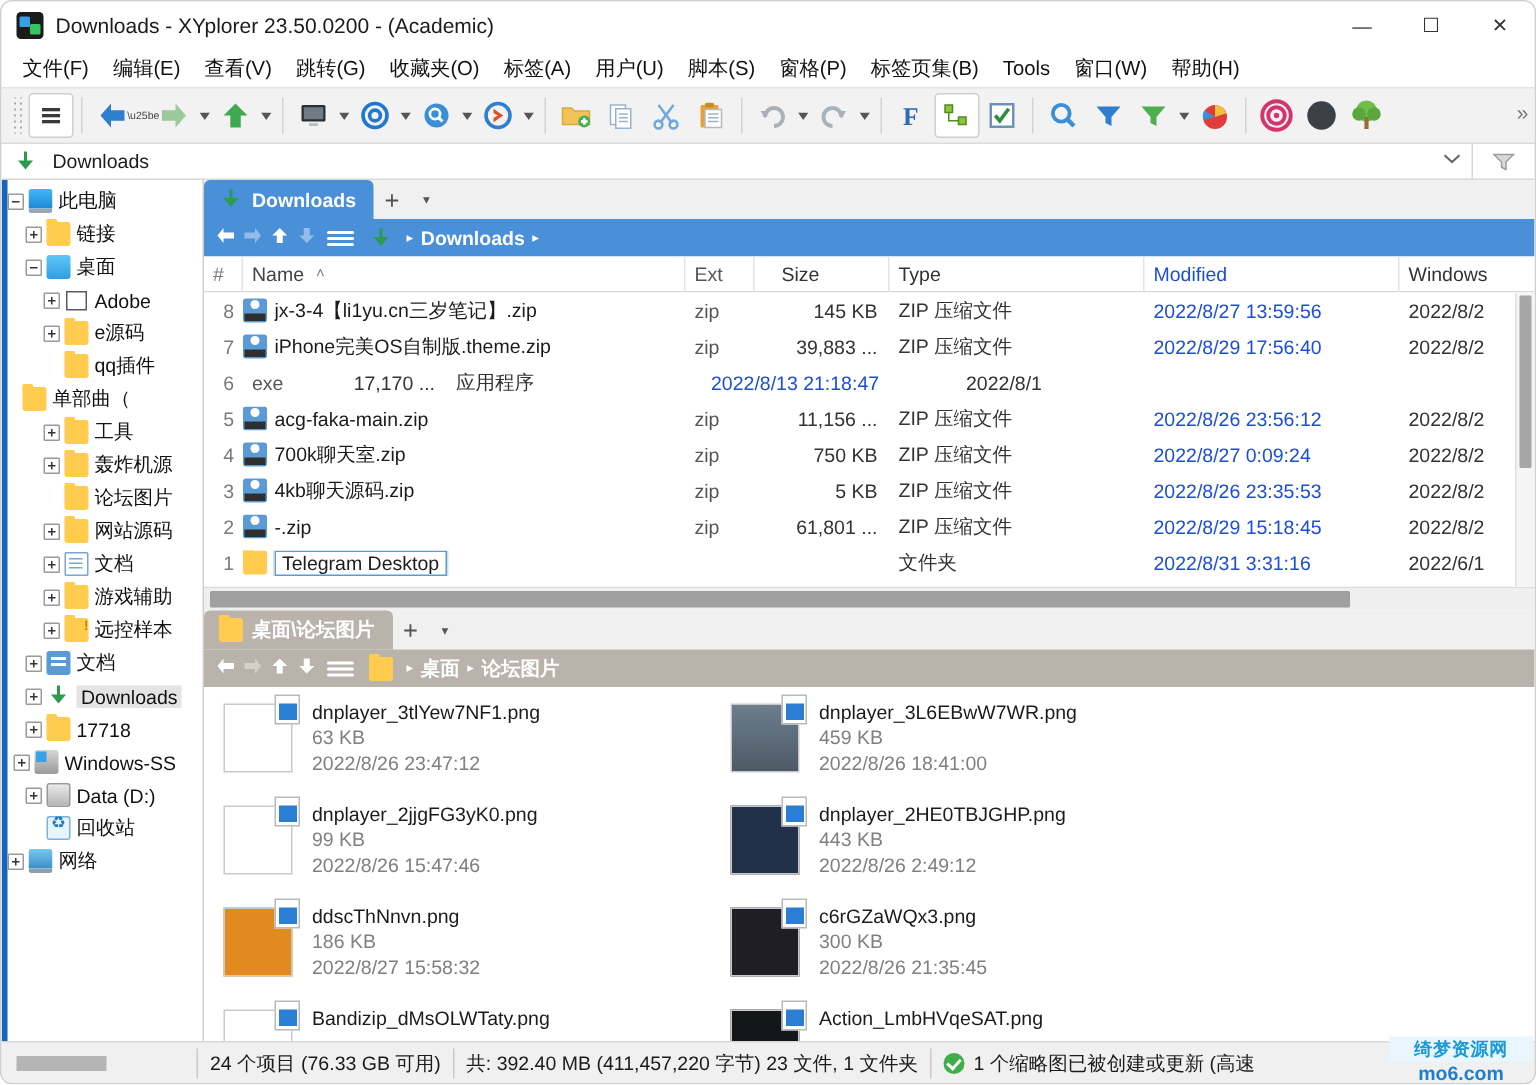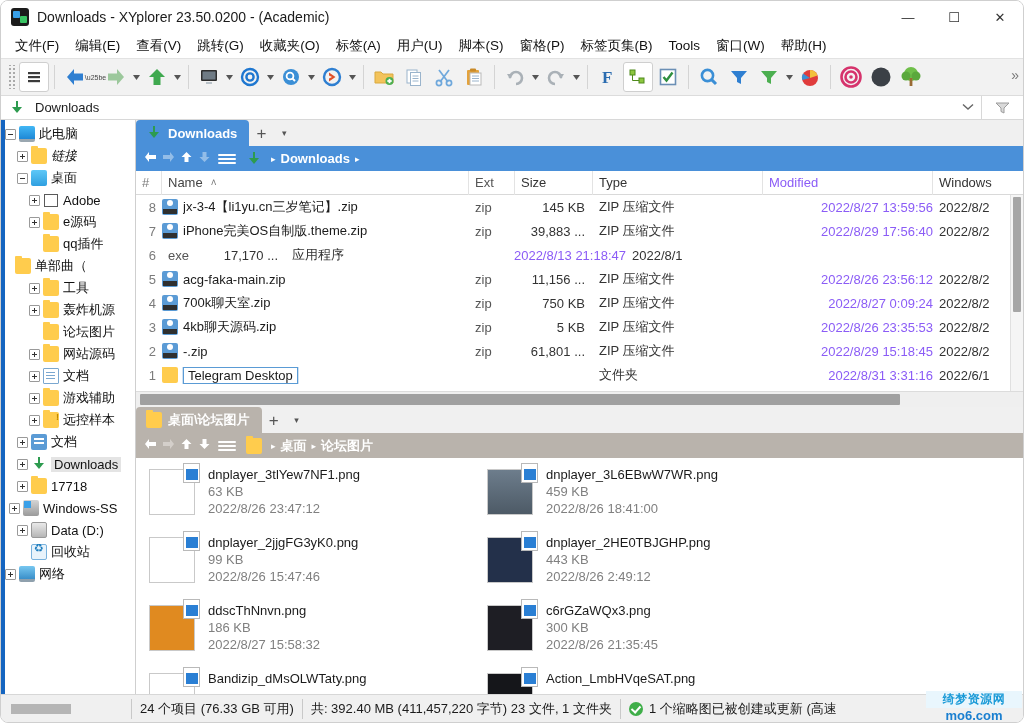--- a/index.html
+++ b/index.html
@@ -257,23 +257,23 @@
   
   .file-list { flex: 1 1 auto; overflow: hidden; background: #fff; position: relative; }
   .frow { height: 24px; display: flex; align-items: center; font-size: 13px; color: #1b1b1b; }
   .c-num  { width: 26px; flex: 0 0 26px; text-align: right; padding-right: 6px; color: #7b7b7b; }
   .c-name { flex: 1 1 auto; min-width: 0; display: flex; align-items: center; overflow: hidden; }
   .c-name .nm { overflow: hidden; white-space: nowrap; text-overflow: ellipsis; }
   .c-name.editing .nm {
     border: 1px solid #5a9bd5; padding: 0 4px; background: #fff; outline: 1px solid #cfe1f2;
   }
   .c-ext  { width: 46px; flex: 0 0 46px; color: #555; padding-left: 6px; }
-  .c-size { width: 78px; flex: 0 0 78px; text-align: right; padding-right: 8px; color: #333; }
+  .c-size { width: 78px; flex: 0 0 78px; text-align: right; padding-right: 8px; color: #333; margin-left: 12px; }
   .c-type { width: 170px; flex: 0 0 170px; padding-left: 6px; color: #333; }
-  .c-mod  { width: 170px; flex: 0 0 170px; padding-left: 6px; color: #8b5cf6; text-align: right; }
+  .c-mod  { width: 170px; flex: 0 0 170px; padding-left: 6px; color: #1d4ed8; }
   .c-cre  { width: 90px; flex: 0 0 90px; padding-left: 6px; color: #333; overflow: hidden; white-space: nowrap; }
 
   .ico-zip { background: #5b9bd5; border-radius: 2px; position: relative; }
   .ico-zip::before {
     content: ""; position: absolute; left: 5px; top: 1px; width: 6px; height: 6px;
     background: #fff; border-radius: 50%;
   }
   .ico-zip::after {
     content: ""; position: absolute; left: 1px; bottom: 1px; right: 1px; height: 5px;
     background: #2f2f2f;
@@ -641,21 +641,21 @@
   </div>
 
   <div class="body-split">
 
     <div class="tree-pane" id="tree-root">
         <div class="tnode" style="padding-left: 4px;">
           <span class="exp minus"></span>
           <span class="ico ico-pc"></span>
           <span class="tlabel">此电脑</span>
         </div>
-        <div class="tnode" style="padding-left: 16px; font-style: italic;">
+        <div class="tnode" style="padding-left: 16px;">
           <span class="exp plus"></span>
           <span class="ico ico-folder"></span>
           <span class="tlabel">链接</span>
         </div>
         <div class="tnode" style="padding-left: 16px;">
           <span class="exp minus"></span>
           <span class="ico ico-desktop"></span>
           <span class="tlabel">桌面</span>
         </div>
         <div class="tnode" style="padding-left: 28px;">

